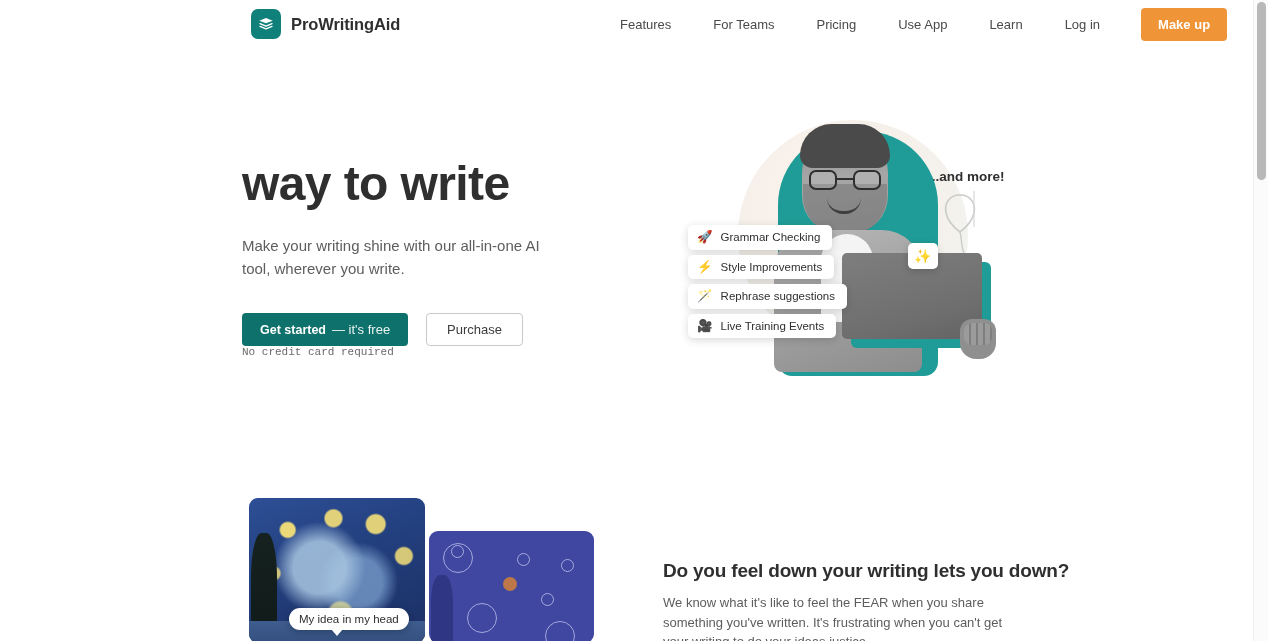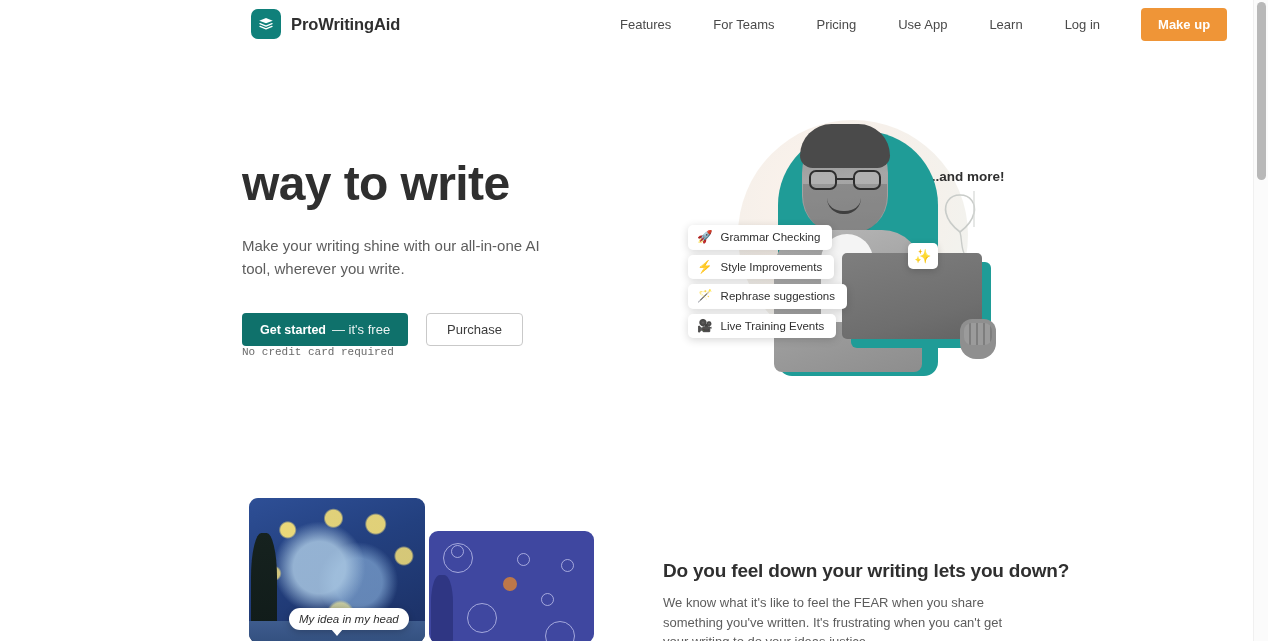--- a/index.html
+++ b/index.html
@@ -388,21 +388,20 @@
   .bubble {
     position: absolute;
     left: 40px; top: 110px;
     background: #ffffff;
     border-radius: 11px;
     box-shadow: 0 2px 7px rgba(0,0,0,0.22);
     padding: 5px 10px;
     font-size: 11.5px;
     color: #2f2f2f;
     white-space: nowrap;
-    font-style: italic;
   }
   .bubble::after {
     content: "";
     position: absolute;
     left: 42px; bottom: -6px;
     border-left: 6px solid transparent;
     border-right: 6px solid transparent;
     border-top: 7px solid #ffffff;
   }
   .sec2-copy {

